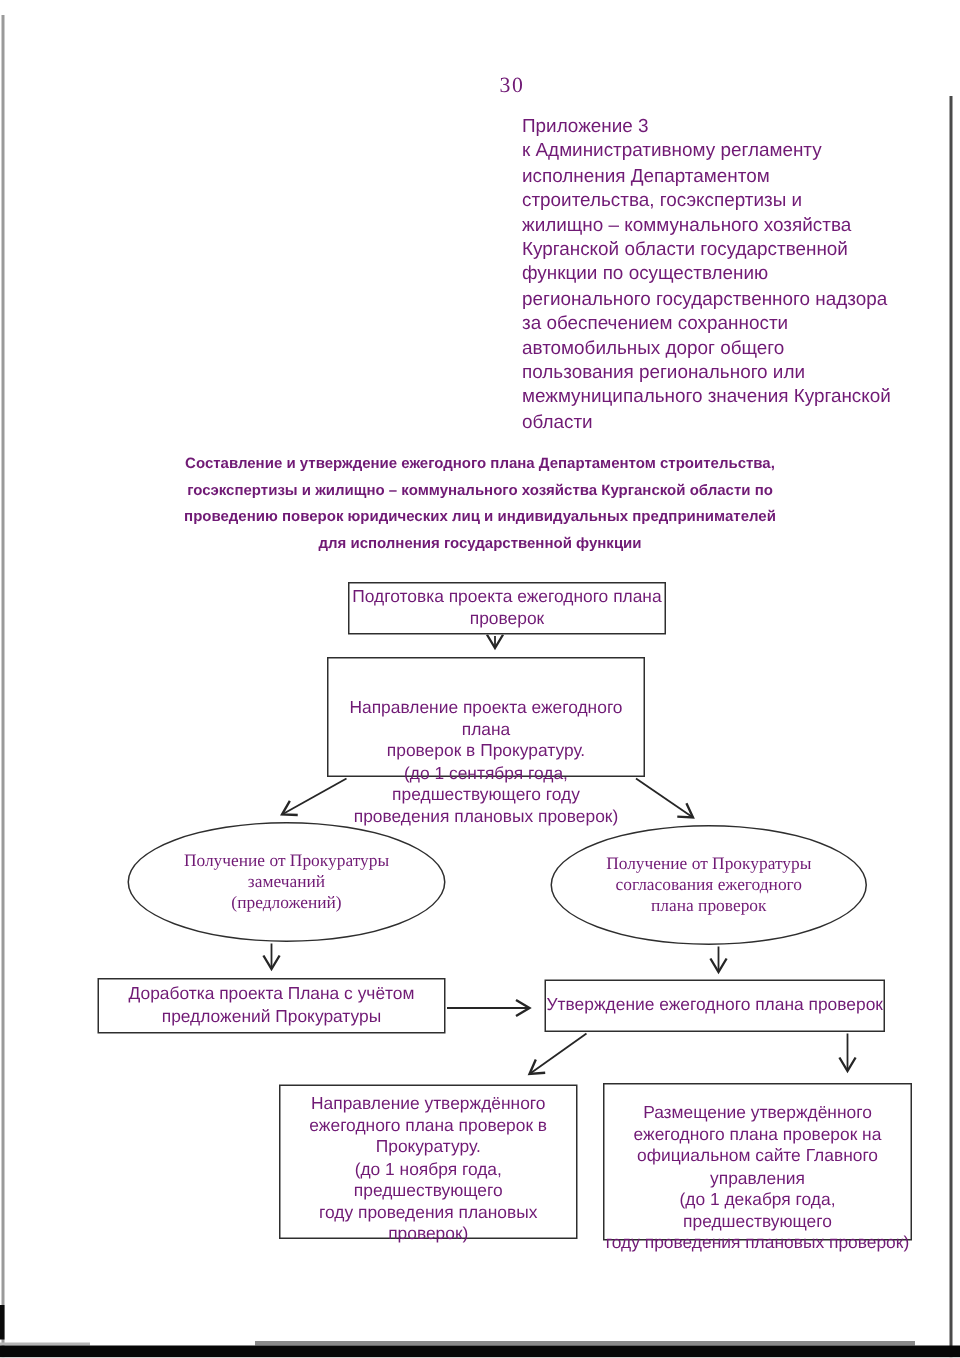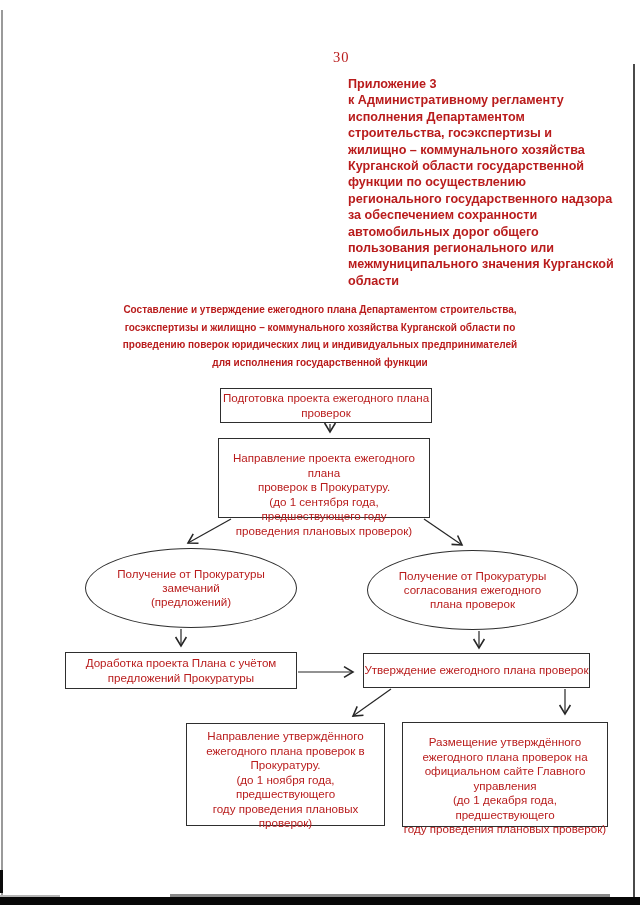--- a/index.html
+++ b/index.html
@@ -1,41 +1,41 @@
 <!DOCTYPE html>
 <html lang="ru"><head>
 <meta charset="utf-8">
 <style>
   html,body{margin:0;padding:0;background:#e8e8e8;}
   .page{
     position:relative;width:640px;height:905px;background:#ffffff;
-    overflow:hidden;font-family:"Liberation Sans",sans-serif;color:#b91c1c;
+    overflow:hidden;font-family:"Liberation Sans",sans-serif;color:#701a75;
   }
   
   .scan-left{position:absolute;left:1px;top:10px;width:2px;height:895px;background:#9a9a9a;}
   .scan-right{position:absolute;left:633px;top:64px;width:2px;height:841px;background:#4a4a4a;}
   .scan-notch{position:absolute;left:0;top:870px;width:3px;height:23px;background:#0a0a0a;}
   .scan-bar{position:absolute;left:0;top:897px;width:640px;height:8px;background:#070707;}
   .scan-bar-gray{position:absolute;left:170px;top:894px;width:440px;height:3px;background:#8a8a8a;}
   .scan-bar-gray2{position:absolute;left:0;top:895px;width:60px;height:2px;background:#b5b5b5;}
   
   .page-number{position:absolute;left:333px;top:49px;font-family:"Liberation Serif",serif;
     font-size:14.5px;letter-spacing:1px;}
   .appendix{position:absolute;left:348px;top:76px;width:288px;font-size:12.6px;
-    line-height:16.4px;white-space:pre-line;font-weight:bold;}
+    line-height:16.4px;white-space:pre-line;}
   .doc-title{position:absolute;left:30px;top:301px;width:580px;font-size:10px;
     font-weight:bold;line-height:17.5px;text-align:center;white-space:pre-line;}
   
   .node{position:absolute;border:1.4px solid #2e2e2e;background:#fff;
     font-size:11.6px;line-height:14.5px;text-align:center;white-space:pre-line;
     box-sizing:border-box;}
   .v-center{display:flex;align-items:center;justify-content:center;}
-  .ellipse{border-radius:50%;line-height:14px;border-width:1.3px;}
-  .n-prepare{left:220px;top:388px;width:212px;height:35px;}
-  .n-send-draft{left:218px;top:438px;width:212px;height:80px;padding-top:12px;}
+  .ellipse{border-radius:50%;line-height:14px;border-width:1.3px;font-family:Liberation Serif, serif;}
+  .n-prepare{left:232px;top:388px;width:212px;height:35px;}
+  .n-send-draft{left:218px;top:438px;width:212px;height:80px;padding-top:26px;}
   .e-remarks{left:85px;top:548px;width:212px;height:80px;}
   .e-approval{left:367px;top:550px;width:211px;height:80px;}
   .n-rework{left:65px;top:652px;width:232px;height:37px;}
   .n-approve{left:363px;top:653px;width:227px;height:35px;}
   .n-send-approved{left:186px;top:723px;width:199px;height:103px;padding-top:5px;}
   .n-publish{left:402px;top:722px;width:206px;height:105px;padding-top:12px;}
   .connectors{position:absolute;left:0;top:0;}
 </style>
 </head>
 <body>

